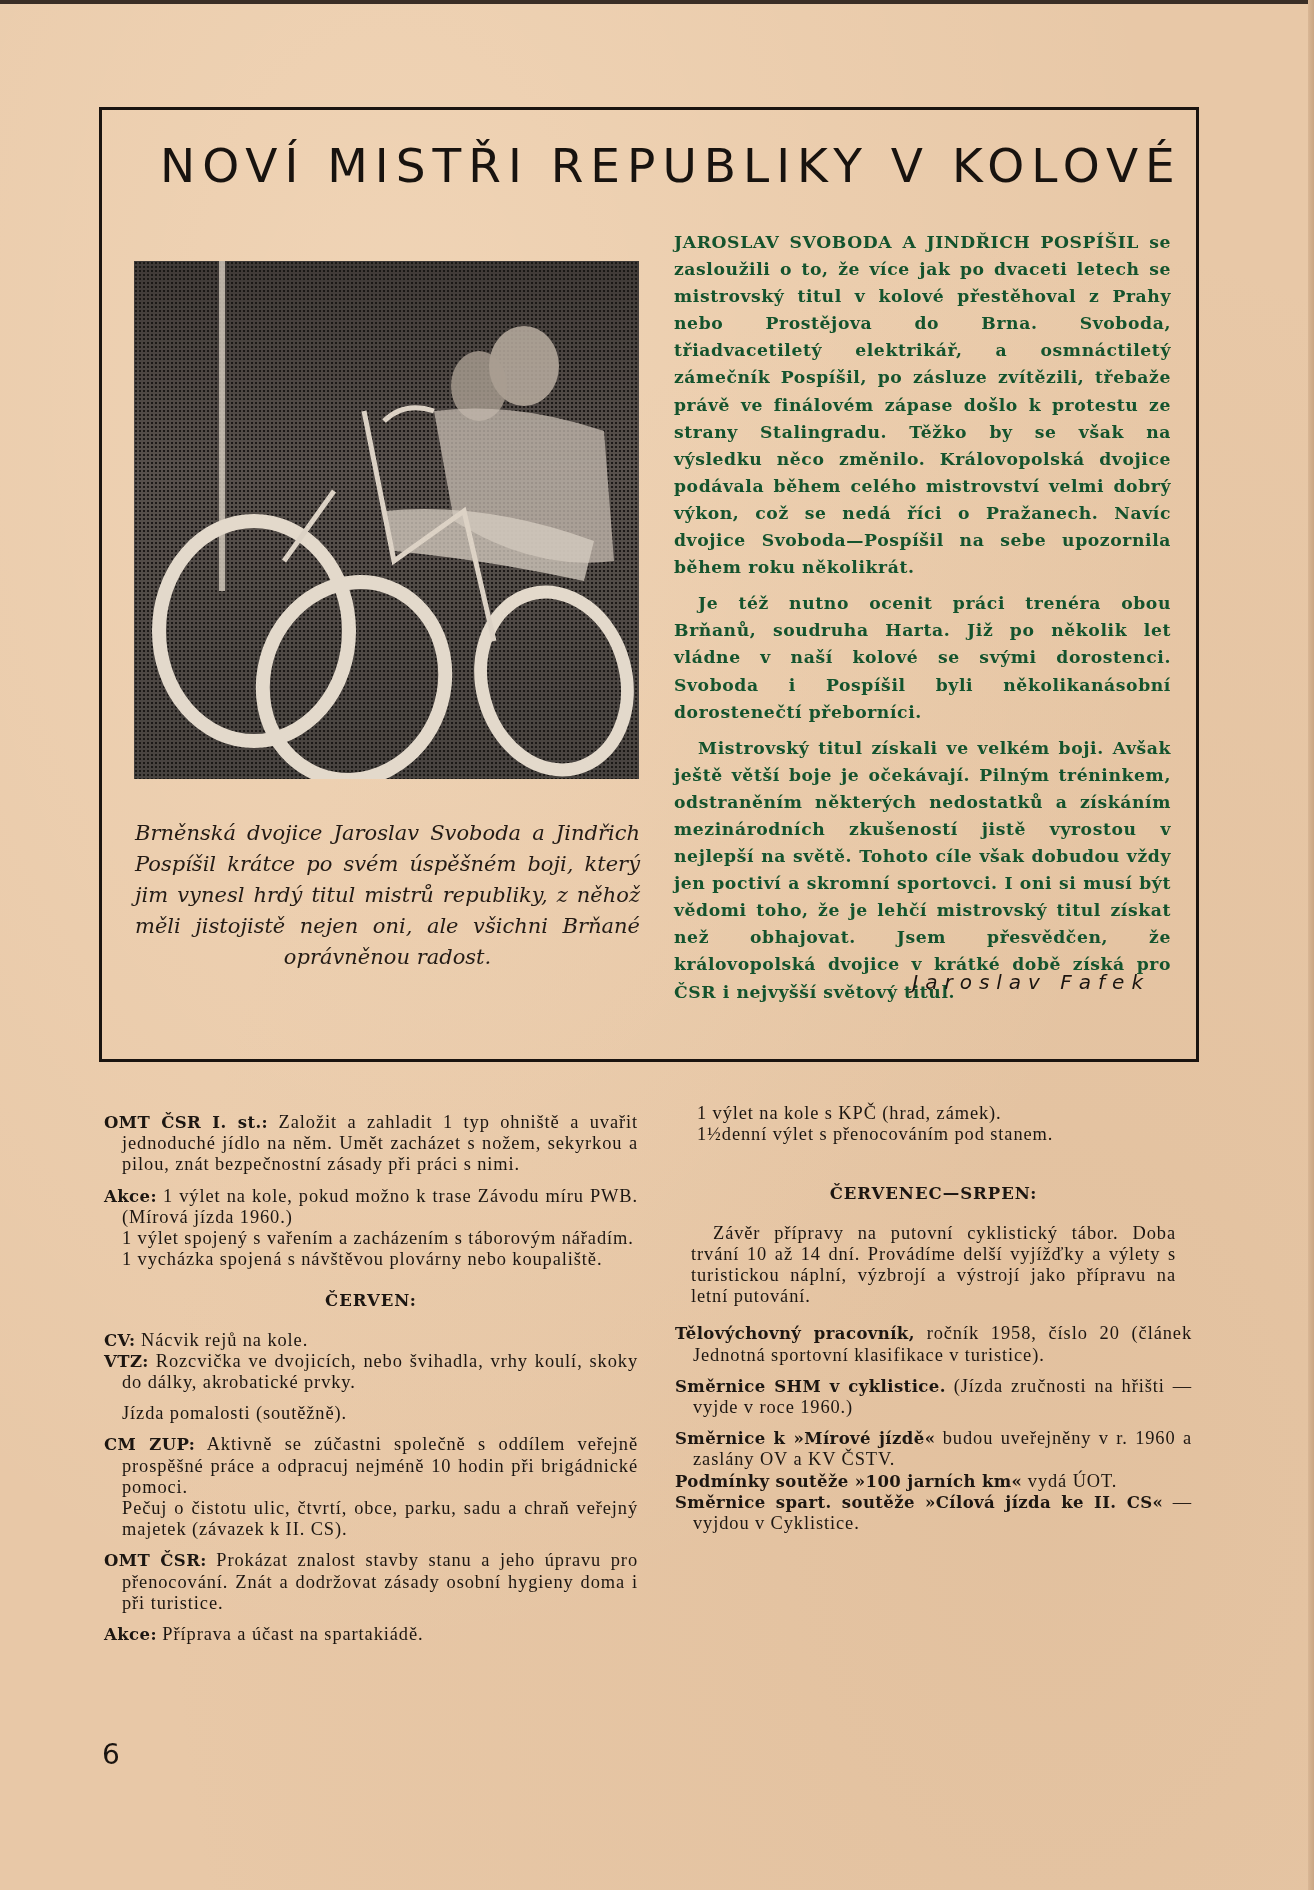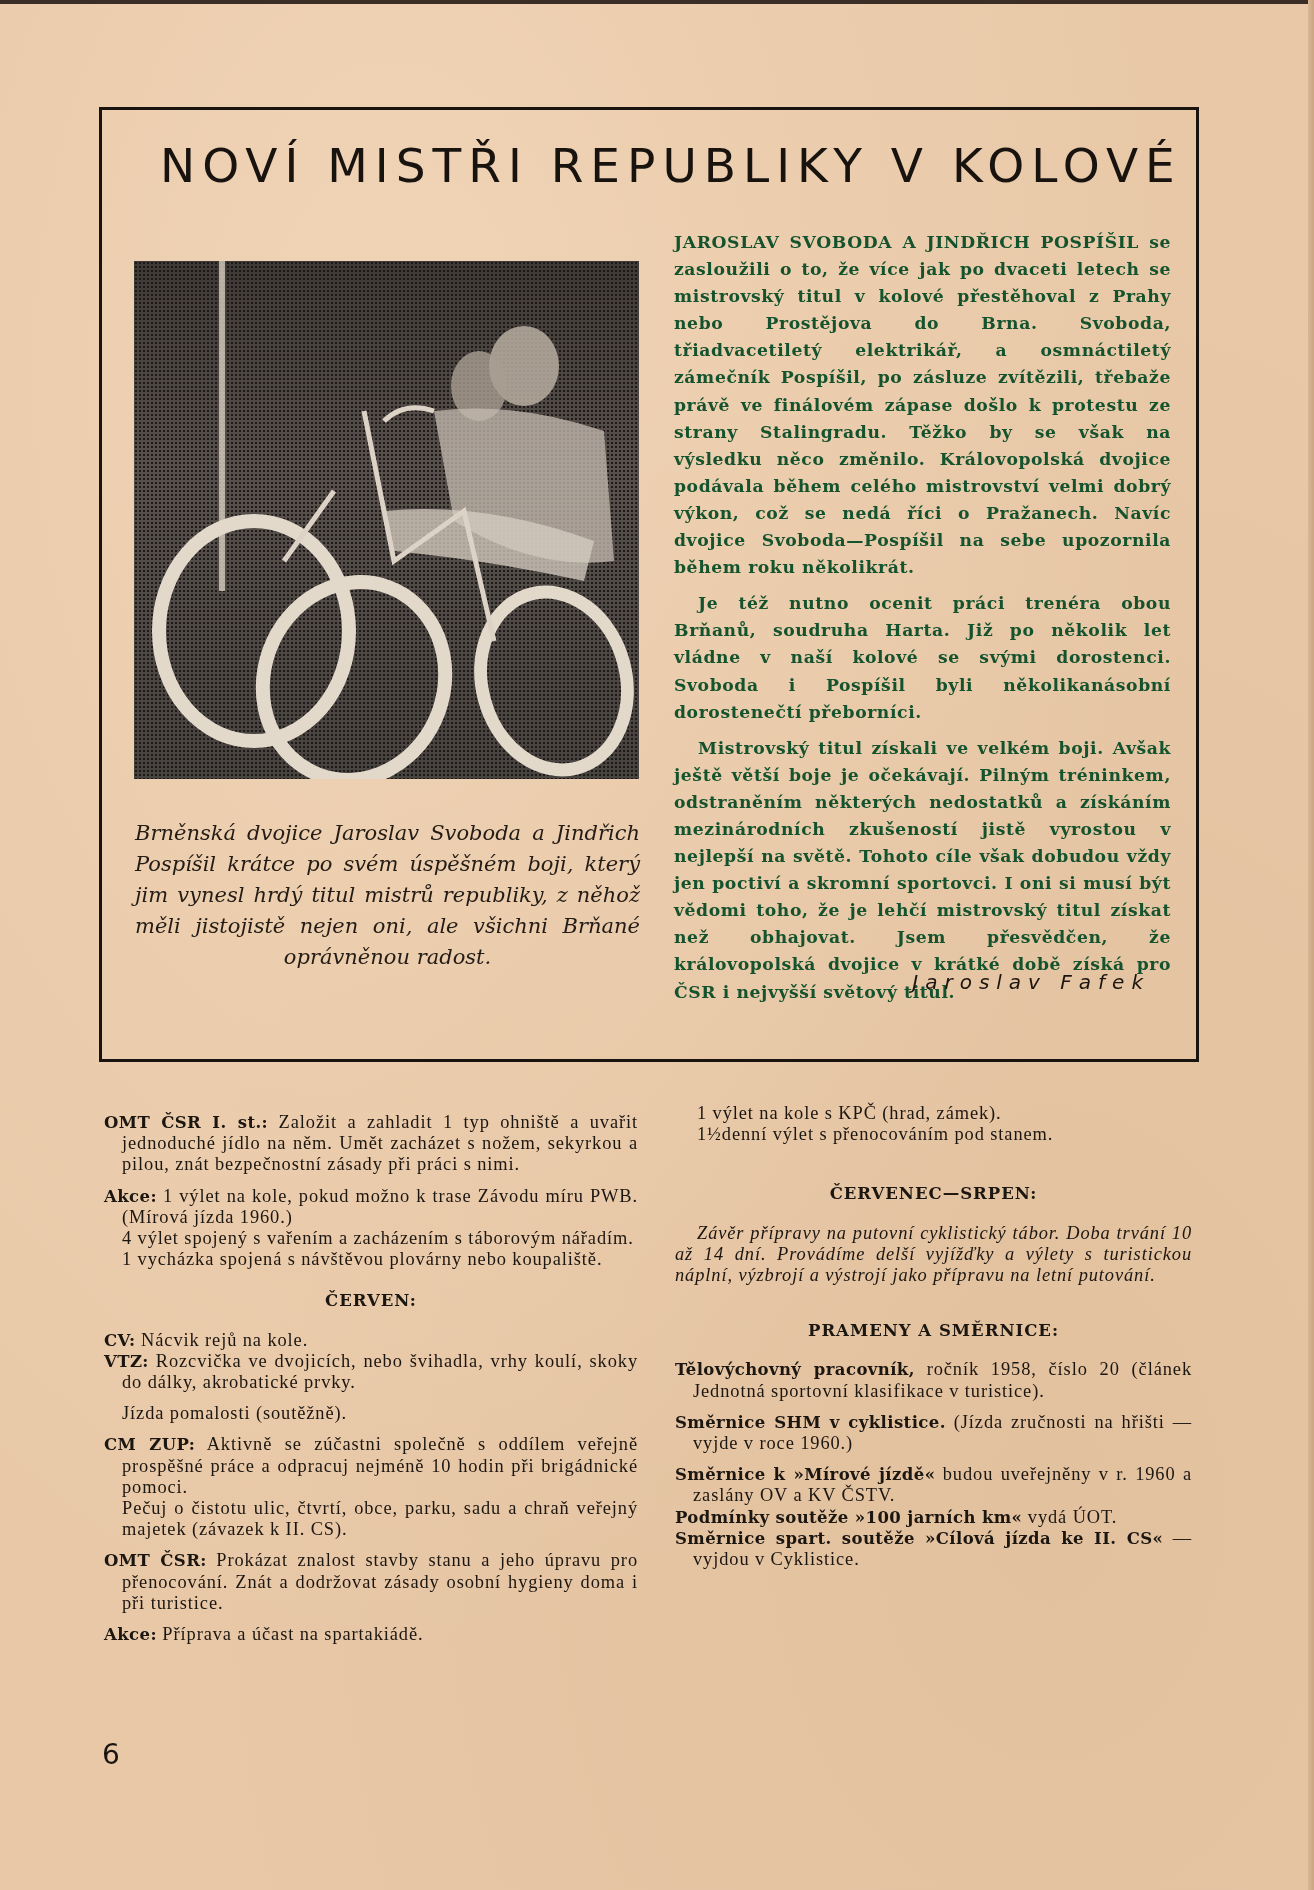--- a/index.html
+++ b/index.html
@@ -32,21 +32,21 @@
   .signature{position:absolute;left:910px;top:970px;width:240px;text-align:right;
     font-family:"DejaVu Sans", sans-serif;font-style:italic;font-size:20px;letter-spacing:7px;color:#1b1510;}
   .lcol,.r2col{position:absolute;font-family:"Liberation Serif","DejaVu Serif",serif;
     font-size:18.4px;line-height:21.2px;color:#1c1611;letter-spacing:0.9px;}
   .lcol{left:104px;top:1112px;width:534px;}
   .r2col{left:675px;top:1103px;width:517px;}
   .item{margin:0 0 10px 0;padding-left:18px;text-indent:-18px;text-align:justify;}
   .item b{font-family:"DejaVu Serif", serif;font-size:16.5px;letter-spacing:0.4px;}
   .plain{margin:0;padding-left:18px;text-align:justify;}
   .section{text-align:center;font-family:"DejaVu Serif", serif;font-weight:bold;font-size:16.5px;letter-spacing:1px;margin:20px 0 18px 0;}
-  .para{text-indent:22px;text-align:justify;margin:0;font-style:italic;}
+  .para{text-indent:22px;text-align:justify;margin:16px;}
   .pagenum{position:absolute;left:102px;top:1738px;font-family:"DejaVu Sans", sans-serif;font-size:28px;color:#1a1410;}
 </style>
 </head>
 <body>
 
 <div class="topstrip"></div>
 <div class="rightstrip"></div>
 
 <div class="frame"></div>
 
@@ -75,38 +75,37 @@
 <div class="rcol">
   <p class="first">JAROSLAV SVOBODA A JINDŘICH POSPÍŠIL se zasloužili o to, že více jak po dvaceti letech se mistrovský titul v kolové přestěhoval z Prahy nebo Prostějova do Brna. Svoboda, třiadvacetiletý elektrikář, a osmnáctiletý zámečník Pospíšil, po zásluze zvítězili, třebaže právě ve finálovém zápase došlo k protestu ze strany Stalingradu. Těžko by se však na výsledku něco změnilo. Královopolská dvojice podávala během celého mistrovství velmi dobrý výkon, což se nedá říci o Pražanech. Navíc dvojice Svoboda—Pospíšil na sebe upozornila během roku několikrát.</p>
   <p>Je též nutno ocenit práci trenéra obou Brňanů, soudruha Harta. Již po několik let vládne v naší kolové se svými dorostenci. Svoboda i Pospíšil byli několikanásobní dorostenečtí přeborníci.</p>
   <p>Mistrovský titul získali ve velkém boji. Avšak ještě větší boje je očekávají. Pilným tréninkem, odstraněním některých nedostatků a získáním mezinárodních zkušeností jistě vyrostou v nejlepší na světě. Tohoto cíle však dobudou vždy jen poctiví a skromní sportovci. I oni si musí být vědomi toho, že je lehčí mistrovský titul získat než obhajovat. Jsem přesvědčen, že královopolská dvojice v krátké době získá pro ČSR i nejvyšší světový titul.</p>
 </div>
 <div class="signature">Jaroslav Fafek</div>
 
 <div class="lcol">
   <p class="item"><b>OMT ČSR I. st.:</b><span> Založit a zahladit 1 typ ohniště a uvařit jednoduché jídlo na něm. Umět zacházet s nožem, sekyrkou a pilou, znát bezpečnostní zásady při práci s nimi.</span></p>
   <p class="item" style="margin-bottom:0"><b>Akce:</b><span> 1 výlet na kole, pokud možno k trase Závodu míru PWB. (Mírová jízda 1960.)</span></p>
-  <p class="plain">4 výlet spojený s vařením a zacházením s táborovým nářadím.</p>
+  <p class="plain">1 výlet spojený s vařením a zacházením s táborovým nářadím.</p>
   <p class="plain">1 vycházka spojená s návštěvou plovárny nebo koupaliště.</p>
   <div class="section">ČERVEN:</div>
   <p class="item" style="margin-bottom:0"><b>CV:</b><span> Nácvik rejů na kole.</span></p>
   <p class="item"><b>VTZ:</b><span> Rozcvička ve dvojicích, nebo švihadla, vrhy koulí, skoky do dálky, akrobatické prvky.</span></p>
   <p class="plain" style="margin-bottom:10px">Jízda pomalosti (soutěžně).</p>
   <p class="item" style="margin-bottom:0"><b>CM ZUP:</b><span> Aktivně se zúčastni společně s oddílem veřejně prospěšné práce a odpracuj nejméně 10 hodin při brigádnické pomoci.</span></p>
   <p class="plain" style="margin-bottom:10px">Pečuj o čistotu ulic, čtvrtí, obce, parku, sadu a chraň veřejný majetek (závazek k II. CS).</p>
   <p class="item"><b>OMT ČSR:</b><span> Prokázat znalost stavby stanu a jeho úpravu pro přenocování. Znát a dodržovat zásady osobní hygieny doma i při turistice.</span></p>
   <p class="item"><b>Akce:</b><span> Příprava a účast na spartakiádě.</span></p>
 </div>
 
 <div class="r2col">
   <p class="plain" style="padding-left:22px">1 výlet na kole s KPČ (hrad, zámek).</p>
   <p class="plain" style="padding-left:22px">1½denní výlet s přenocováním pod stanem.</p>
   <div class="section" style="margin-top:38px">ČERVENEC—SRPEN:</div>
   <p class="para">Závěr přípravy na putovní cyklistický tábor. Doba trvání 10 až 14 dní. Provádíme delší vyjížďky a výlety s turistickou náplní, výzbrojí a výstrojí jako přípravu na letní putování.</p>
-  <div class="section" style="margin-top:34px">PRAMENY A SMĚRNICE:</div>
   <p class="item"><b>Tělovýchovný pracovník,</b><span> ročník 1958, číslo 20 (článek Jednotná sportovní klasifikace v turistice).</span></p>
   <p class="item"><b>Směrnice SHM v cyklistice.</b><span> (Jízda zručnosti na hřišti — vyjde v roce 1960.)</span></p>
   <p class="item" style="margin-bottom:0"><b>Směrnice k »Mírové jízdě«</b><span> budou uveřejněny v r. 1960 a zaslány OV a KV ČSTV.</span></p>
   <p class="item" style="margin-bottom:0"><b>Podmínky soutěže »100 jarních km«</b><span> vydá ÚOT.</span></p>
   <p class="item" style="margin-bottom:0"><b>Směrnice spart. soutěže »Cílová jízda ke II. CS«</b><span> — vyjdou v Cyklistice.</span></p>
 </div>
 
 <div class="pagenum">6</div>
 
 </body></html>

